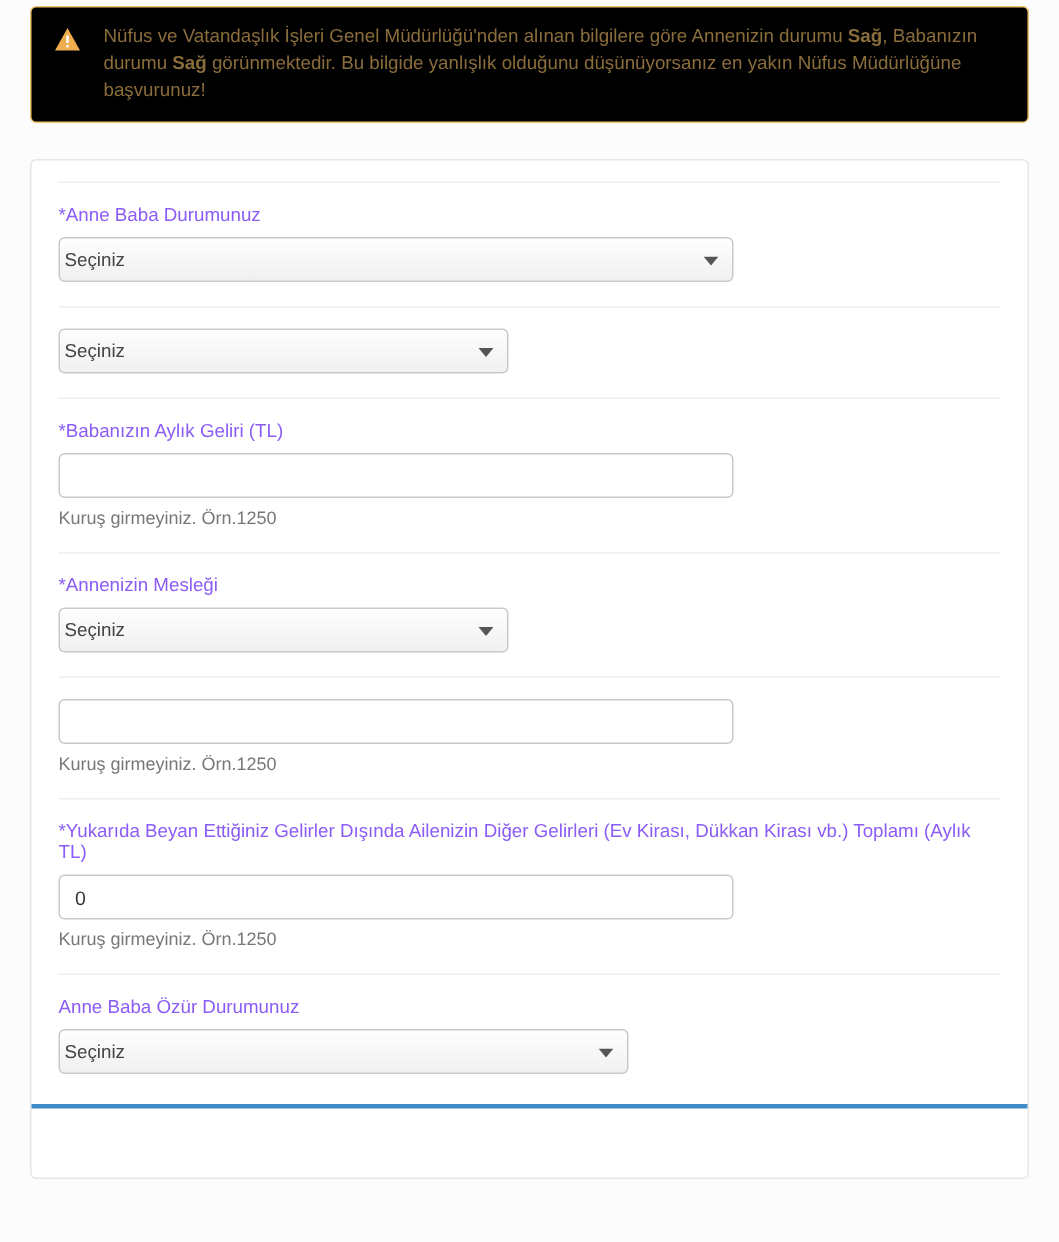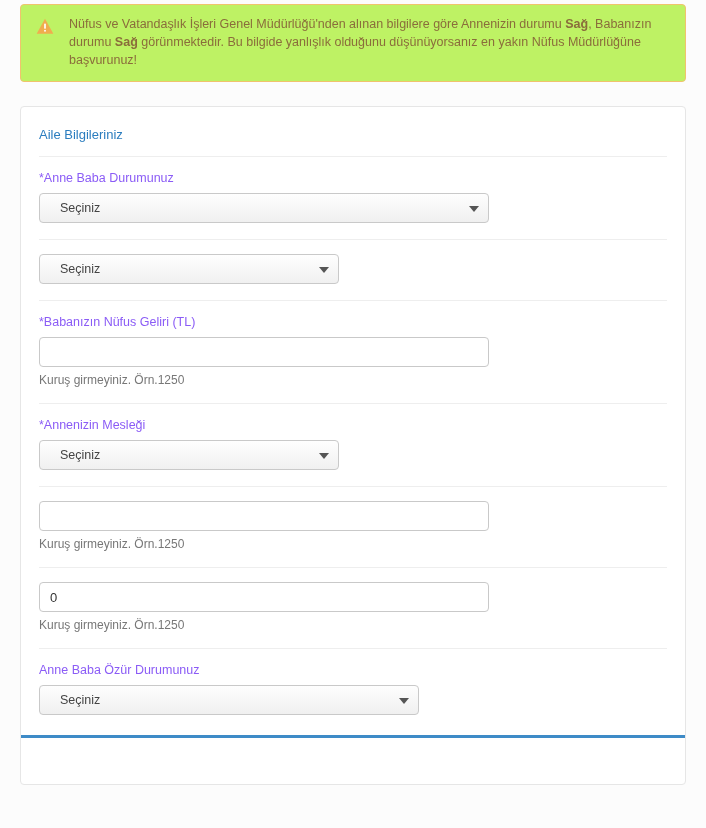--- a/index.html
+++ b/index.html
@@ -8,21 +8,21 @@
     padding: 0;
     background: #fcfcfc;
     font-family: -apple-system, BlinkMacSystemFont, "Segoe UI", Arial, sans-serif;
     font-size: 12.5px;
     color: #333;
   }
   .page { width: 706px; background: #fcfcfc; padding-bottom: 18px; }
 
   .alert {
     margin: 4px 20px 0 20px;
-    background: #bef264;
+    background: #000000;
     border: 1px solid #f0c36d;
     border-radius: 4px;
     padding: 10px 14px 12px 14px;
     display: flex;
     align-items: flex-start;
     gap: 14px;
   }
   .alert .icon { flex: 0 0 auto; width: 20px; height: 20px; margin-top: 2px; }
   .alert .msg { color: #8a6d3b; line-height: 1.45; }
   .alert .msg b { font-weight: 700; }
@@ -42,21 +42,21 @@
   .help { color: #777; font-size: 12px; margin-top: 6px; }
 
   .select-wrap { position: relative; display: inline-block; }
   .select {
     appearance: none;
     -webkit-appearance: none;
     background: linear-gradient(#fefefe,#f0f0f0);
     border: 1px solid #c9c9c9;
     border-radius: 4px;
     height: 30px;
-    padding: 0 32px 0 20px;
+    padding: 0 32px 0 3px;
     font-size: 12.5px;
     color: #444;
     cursor: pointer;
     outline: none;
   }
   .select-wrap .caret {
     position: absolute; right: 10px; top: 50%; transform: translateY(-50%);
     pointer-events: none;
   }
   .w-full { width: 450px; }
@@ -85,21 +85,20 @@
         <rect x="11" y="8" width="2" height="6" fill="#fff"></rect>
         <rect x="11" y="15.5" width="2" height="2" fill="#fff"></rect>
       </svg>
     </span>
     <div class="msg">
       <span>Nüfus ve Vatandaşlık İşleri Genel Müdürlüğü'nden alınan bilgilere göre Annenizin durumu </span><b>Sağ</b><span>, Babanızın durumu </span><b>Sağ</b><span> görünmektedir. Bu bilgide yanlışlık olduğunu düşünüyorsanız en yakın Nüfus Müdürlüğüne başvurunuz!</span>
     </div>
   </div>
 
   <div class="panel">
-    <div class="section-title">Aile Bilgileriniz</div>
 
     <div class="field">
       <div class="field-label">*Anne Baba Durumunuz</div>
       <span class="select-wrap">
         <select class="select w-full">
           <option>Seçiniz</option>
         </select>
         <span class="caret">
           <svg width="10" height="6">
               <path d="M0 0 L10 0 L5 6 Z" fill="#555"></path>
@@ -115,21 +114,21 @@
         </select>
         <span class="caret">
           <svg width="10" height="6">
               <path d="M0 0 L10 0 L5 6 Z" fill="#555"></path>
             </svg>
         </span>
       </span>
     </div>
 
     <div class="field">
-      <div class="field-label">*Babanızın Nüfus Geliri (TL)</div>
+      <div class="field-label">*Babanızın Aylık Geliri (TL)</div>
       <input class="input" type="text" value="" style="">
       <div class="help">Kuruş girmeyiniz. Örn.1250</div>
     </div>
 
     <div class="field">
       <div class="field-label">*Annenizin Mesleği</div>
       <span class="select-wrap">
         <select class="select w-med">
           <option>Seçiniz</option>
         </select>
@@ -140,20 +139,21 @@
         </span>
       </span>
     </div>
 
     <div class="field">
       <input class="input" type="text" value="" style="">
       <div class="help">Kuruş girmeyiniz. Örn.1250</div>
     </div>
 
     <div class="field">
+      <div class="field-label">*Yukarıda Beyan Ettiğiniz Gelirler Dışında Ailenizin Diğer Gelirleri (Ev Kirası, Dükkan Kirası vb.) Toplamı (Aylık TL)</div>
       <input class="input" type="text" value="0" style="">
       <div class="help">Kuruş girmeyiniz. Örn.1250</div>
     </div>
 
     <div class="field">
       <div class="field-label">Anne Baba Özür Durumunuz</div>
       <span class="select-wrap">
         <select class="select w-sel2">
           <option>Seçiniz</option>
         </select>

